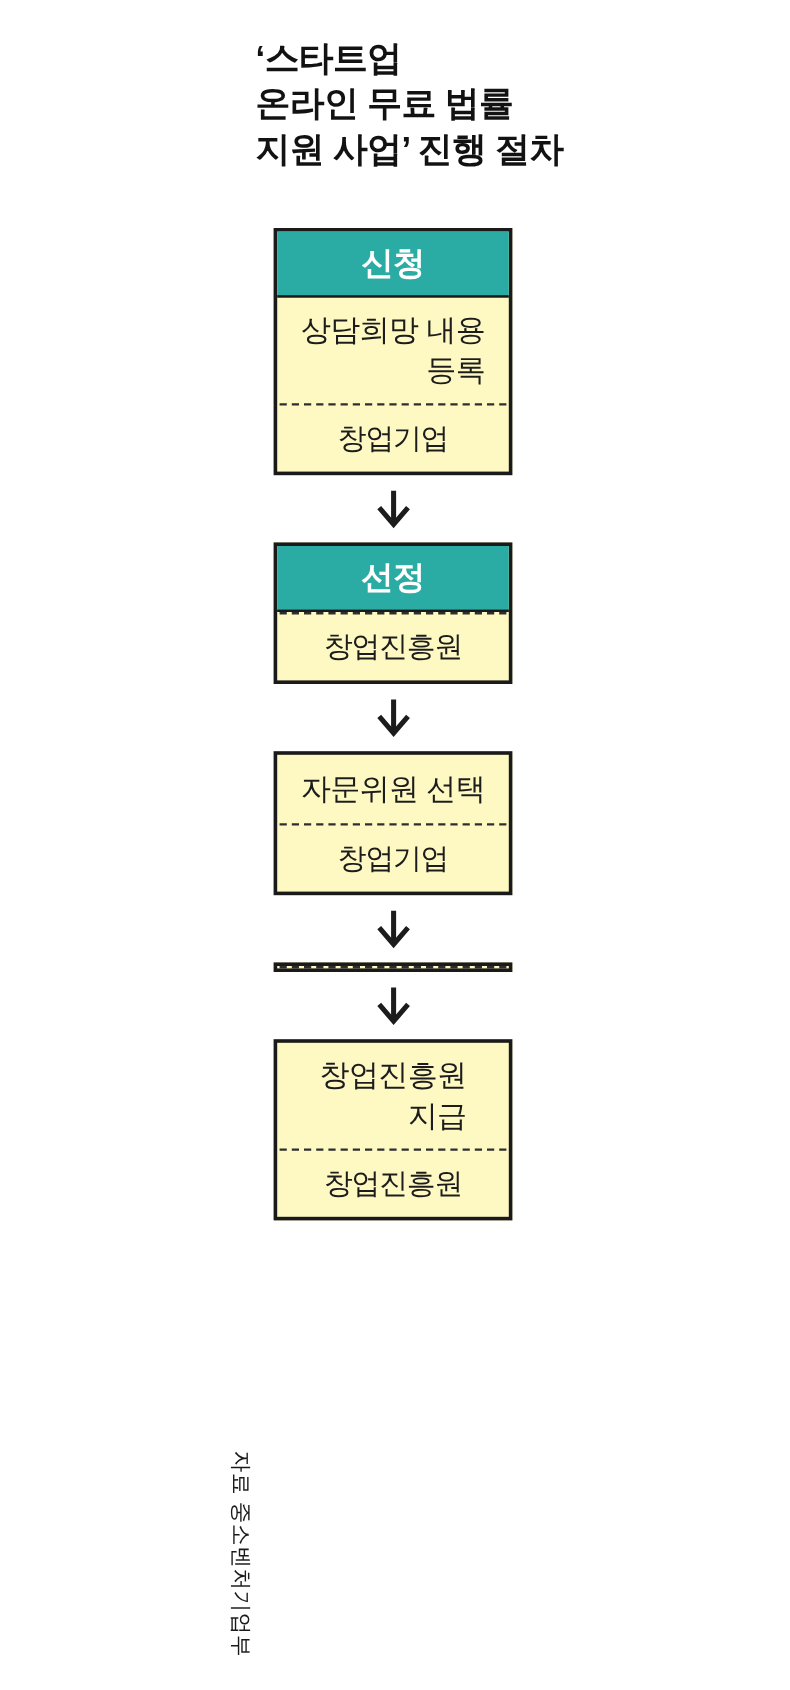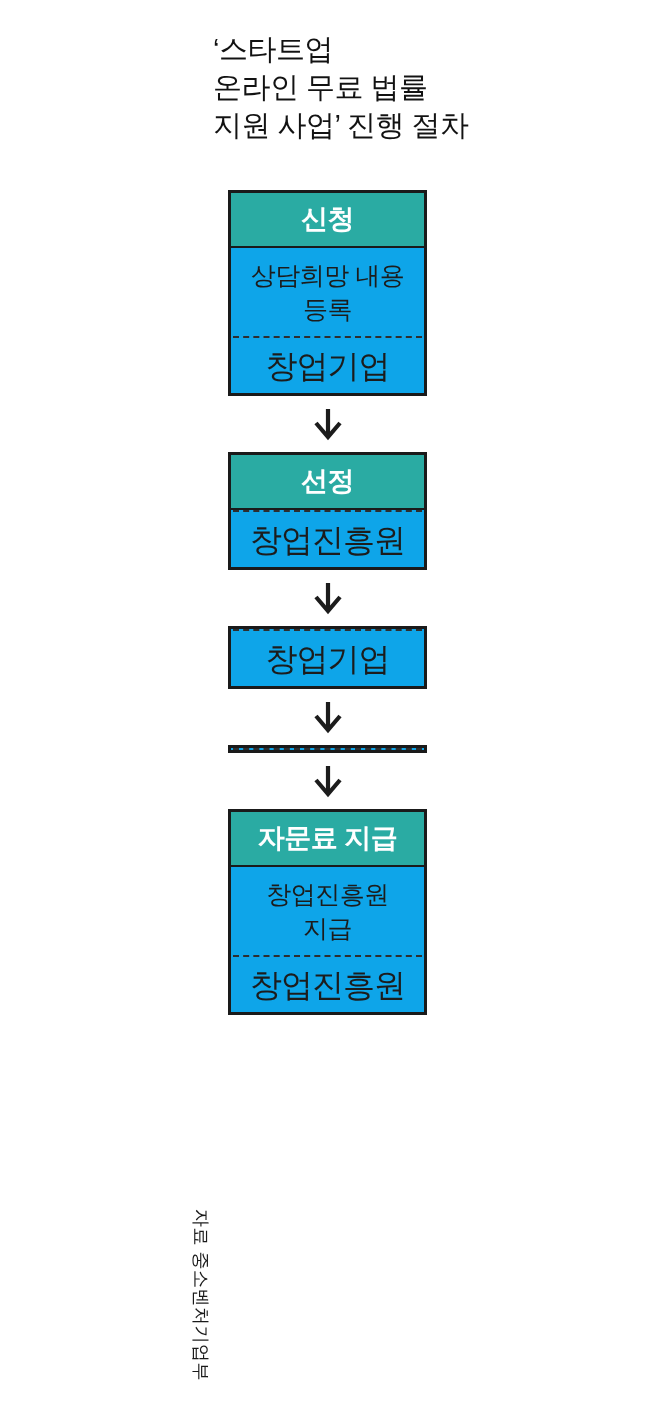--- a/index.html
+++ b/index.html
@@ -18,75 +18,75 @@
     font-family: "Liberation Sans", sans-serif;
     color: var(--text-dark, #1c1c1c);
     overflow: hidden;
   }
   .page-title {
     position: absolute;
     left: 213px;
     top: 30px;
     font-size: 29px;
     line-height: 38px;
-    font-weight: 400;
+    font-weight: 700;
     letter-spacing: -0.5px;
     color: #121212;
     white-space: pre-line;
   }
   .flow {
     position: absolute;
     left: 228px;
     top: 190px;
     width: 199px;
     display: flex;
     flex-direction: column;
     align-items: center;
   }
   .step-box {
     width: 199px;
     border: 3px solid var(--border-black, #1a1a1a);
-    background: #0ea5e9;
+    background: #fef9c3;
   }
   .step-header {
     height: 55px;
     line-height: 53px;
     background: var(--header-teal, #2aaba3);
     border-bottom: 2px solid var(--border-black, #1a1a1a);
     color: #ffffff;
     font-size: 27px;
     font-weight: 800;
     letter-spacing: -0.5px;
     text-align: center;
   }
   .step-desc {
     min-height: 57px;
     padding: 10px 2px;
     display: flex;
     align-items: center;
     justify-content: center;
-    text-align: center;
+    text-align: right;
     font-size: 25px;
     line-height: 34px;
     letter-spacing: -0.5px;
     white-space: pre-line;
   }
   .step-divider {
     height: 0;
     border-top: 2px dashed #2e2e2e;
     margin: 0 2px;
   }
   .step-actor {
     min-height: 55px;
     padding: 9px 19px;
     display: flex;
     align-items: center;
     justify-content: center;
     text-align: left;
-    font-size: 32px;
+    font-size: 24px;
     line-height: 34px;
     letter-spacing: -1px;
     white-space: pre-line;
   }
   .flow-arrow {
     display: block;
     margin: 11px auto;
     width: 32px;
     height: 34px;
   }
@@ -136,20 +136,21 @@
     </div>
 
     <span class="flow-arrow">
       <svg width="32" height="34" viewBox="0 0 32 34" aria-hidden="true">
         <line x1="16" y1="2" x2="16" y2="28" stroke="#1c1c1c" stroke-width="4.2"></line>
         <polyline points="4,16 16,30 28,16" fill="none" stroke="#1c1c1c" stroke-width="4.2"></polyline>
       </svg>
     </span>
 
     <div class="step-box">
+      <div class="step-desc">자문위원 선택</div>
       <div class="step-divider"></div>
       <div class="step-actor">창업기업</div>
     </div>
 
     <span class="flow-arrow">
       <svg width="32" height="34" viewBox="0 0 32 34" aria-hidden="true">
         <line x1="16" y1="2" x2="16" y2="28" stroke="#1c1c1c" stroke-width="4.2"></line>
         <polyline points="4,16 16,30 28,16" fill="none" stroke="#1c1c1c" stroke-width="4.2"></polyline>
       </svg>
     </span>
@@ -159,21 +160,20 @@
     </div>
 
     <span class="flow-arrow">
       <svg width="32" height="34" viewBox="0 0 32 34" aria-hidden="true">
         <line x1="16" y1="2" x2="16" y2="28" stroke="#1c1c1c" stroke-width="4.2"></line>
         <polyline points="4,16 16,30 28,16" fill="none" stroke="#1c1c1c" stroke-width="4.2"></polyline>
       </svg>
     </span>
 
     <div class="step-box">
-      <div class="step-header">자문료 지급</div>
       <div class="step-desc">창업진흥원
 지급</div>
       <div class="step-divider"></div>
       <div class="step-actor">창업진흥원</div>
     </div>
 
   </div>
 
   <div class="source-note">자료 중소벤처기업부</div>
 

